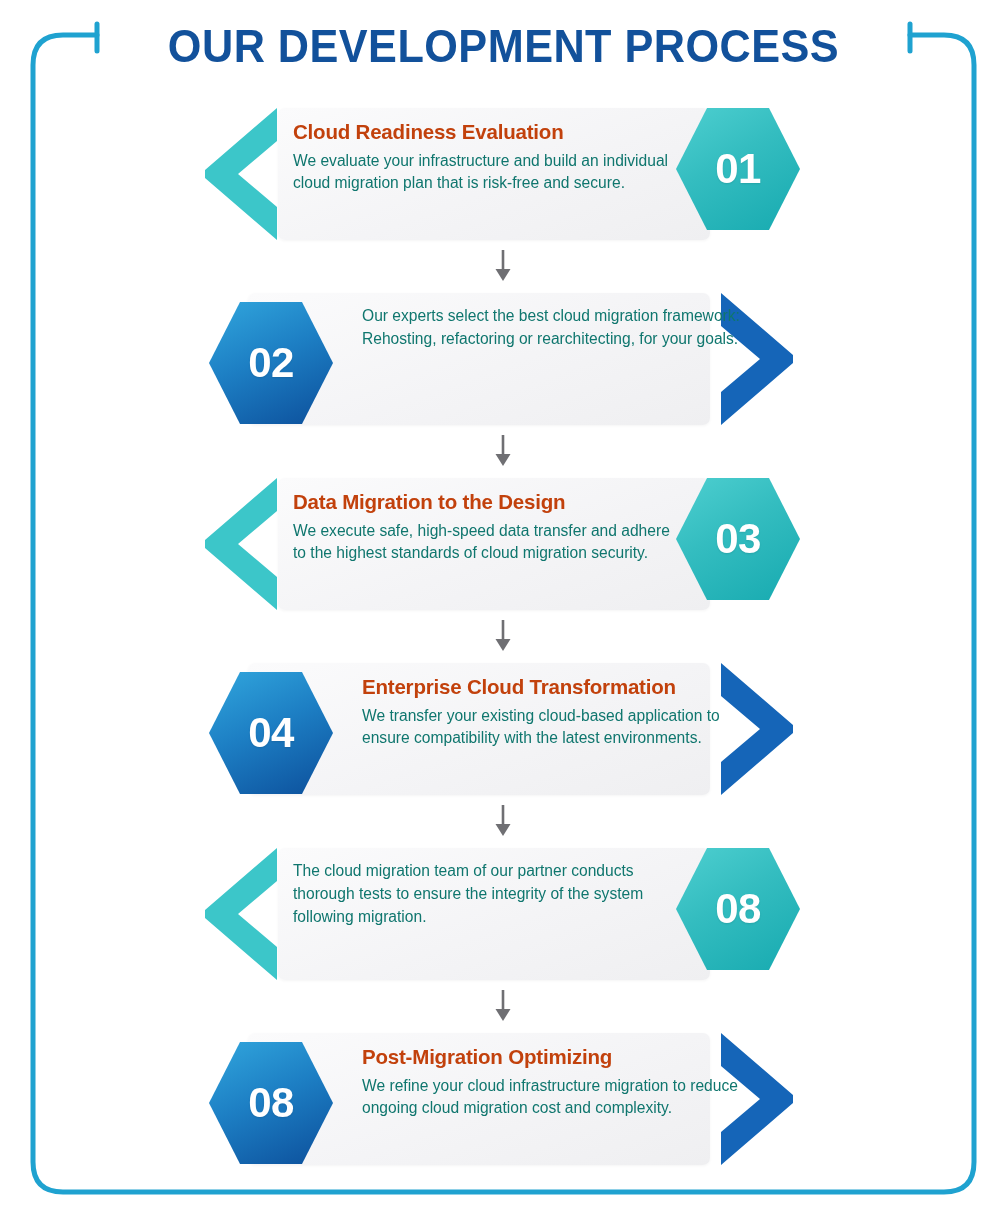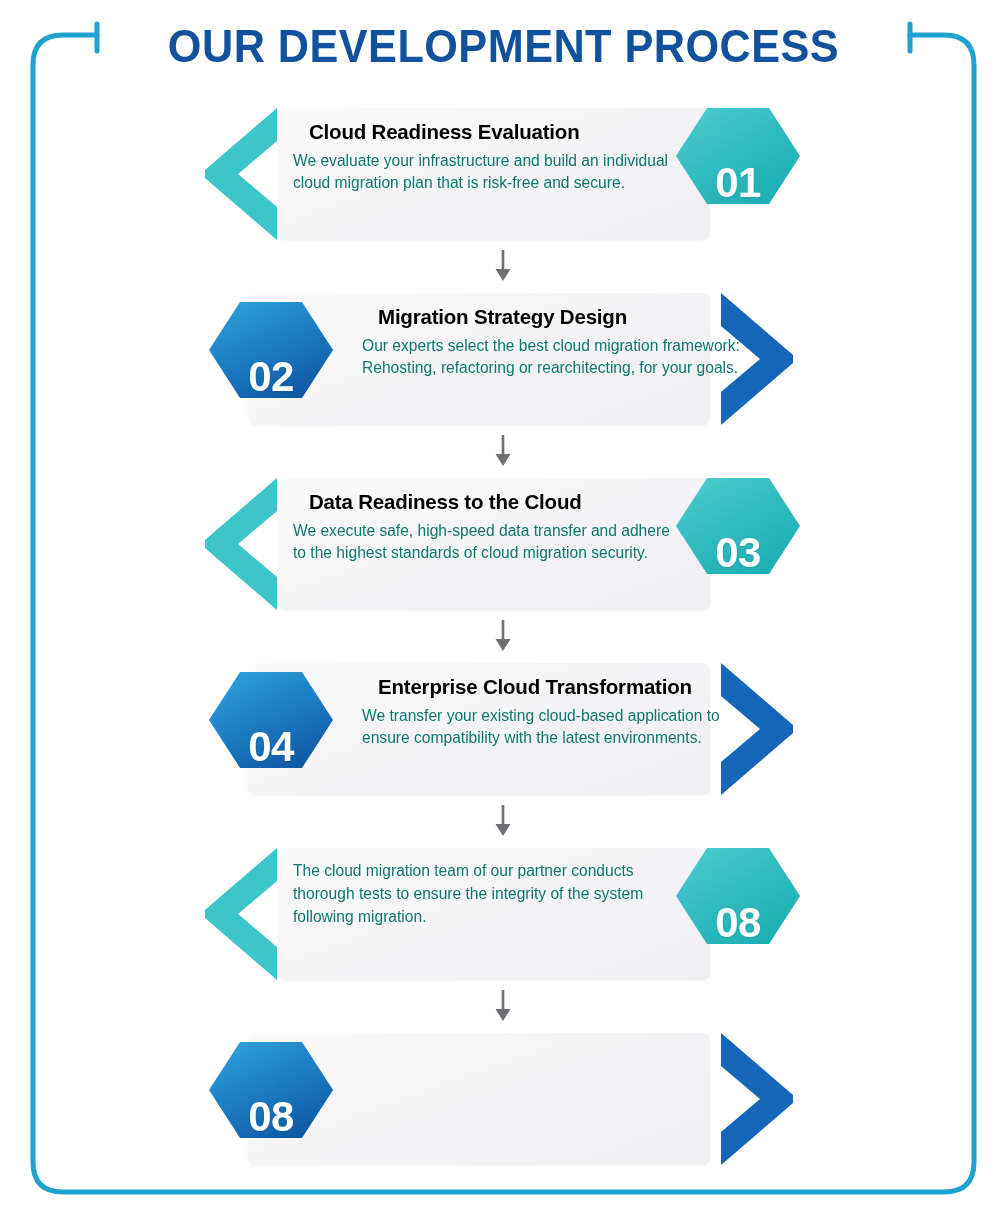--- a/index.html
+++ b/index.html
@@ -83,43 +83,43 @@
     position: absolute;
     top: 20px;
   }
   .step-row.right-number .card-text { left: 293px; width: 380px; }
   .step-row.left-number  .card-text { left: 362px; width: 400px; }
 
   .card-title {
     font-family: "Liberation Sans", sans-serif;
     font-weight: bold;
     font-size: 20.5px;
-    color: #000000;
+    color: #c2410c;
     letter-spacing: -0.2px;
-    margin: 0 0 6px 16px;
+    margin: 0 0 6px 0;
     line-height: 1.15;
     white-space: nowrap;
   }
   .card-desc {
     font-family: "Liberation Sans", sans-serif;
     font-size: 15.6px;
     color: #0f766e;
     line-height: 1.47;
     margin: 0;
   }
 
   
   .hexagon {
     position: absolute;
     width: 124px;
-    height: 96px;
+    height: 122px;
     top: 8px;
     clip-path: polygon(25% 0%, 75% 0%, 100% 50%, 75% 100%, 25% 100%, 0% 50%);
     display: flex;
-    align-items: flex-end;
+    align-items: center;
     justify-content: center;
   }
   .hexagon.teal {
     left: 676px;
     background: linear-gradient(150deg, #4ecfd0 0%, #34bdc0 42%, #17aab0 100%);
   }
   .hexagon.blue {
     left: 209px;
     background: linear-gradient(155deg, #31a6dd 0%, #1d7fc4 45%, #0c4f9b 100%);
     margin-top: 9px;
@@ -178,40 +178,39 @@
     </div>
     <div class="step-row left-number">
       <div class="chevron right"><svg width="76" height="132" viewBox="0 0 76 132">
           <path d="M 4 0 L 4 33 L 43 66 L 4 99 L 4 132 L 76 70 L 76 62 Z" fill="#1565b8"></path>
         </svg></div>
       <div class="card"></div>
       <div class="hexagon blue">
         <span class="hex-number">02</span>
       </div>
       <div class="card-text">
-        <p class="card-title">Migration Strategy Design</p>
         <p class="card-desc">Our experts select the best cloud migration framework: Rehosting, refactoring or rearchitecting, for your goals.</p>
       </div>
     </div>
     <div class="connector">
       <svg width="22" height="32" viewBox="0 0 22 32">
         <path d="M 11 0 L 11 21" stroke="#6f6f73" stroke-width="2.6" fill="none"></path>
         <path d="M 3.5 19 L 11 31 L 18.5 19 Z" fill="#6f6f73"></path>
       </svg>
     </div>
     <div class="step-row right-number">
       <div class="chevron left"><svg width="76" height="132" viewBox="0 0 76 132">
           <path d="M 72 0 L 72 33 L 33 66 L 72 99 L 72 132 L 0 70 L 0 62 Z" fill="#3cc6c9"></path>
         </svg></div>
       <div class="card"></div>
       <div class="hexagon teal">
         <span class="hex-number">03</span>
       </div>
       <div class="card-text">
-        <p class="card-title">Data Readiness to the Cloud</p>
+        <p class="card-title">Data Migration to the Design</p>
         <p class="card-desc">We execute safe, high-speed data transfer and adhere to the highest standards of cloud migration security.</p>
       </div>
     </div>
     <div class="connector">
       <svg width="22" height="32" viewBox="0 0 22 32">
         <path d="M 11 0 L 11 21" stroke="#6f6f73" stroke-width="2.6" fill="none"></path>
         <path d="M 3.5 19 L 11 31 L 18.5 19 Z" fill="#6f6f73"></path>
       </svg>
     </div>
     <div class="step-row left-number">
@@ -252,14 +251,18 @@
       </svg>
     </div>
     <div class="step-row left-number">
       <div class="chevron right"><svg width="76" height="132" viewBox="0 0 76 132">
           <path d="M 4 0 L 4 33 L 43 66 L 4 99 L 4 132 L 76 70 L 76 62 Z" fill="#1565b8"></path>
         </svg></div>
       <div class="card"></div>
       <div class="hexagon blue">
         <span class="hex-number">08</span>
       </div>
+      <div class="card-text">
+        <p class="card-title">Post-Migration Optimizing</p>
+        <p class="card-desc">We refine your cloud infrastructure migration to reduce ongoing cloud migration cost and complexity.</p>
+      </div>
     </div>
   </div>
 
 </body></html>

